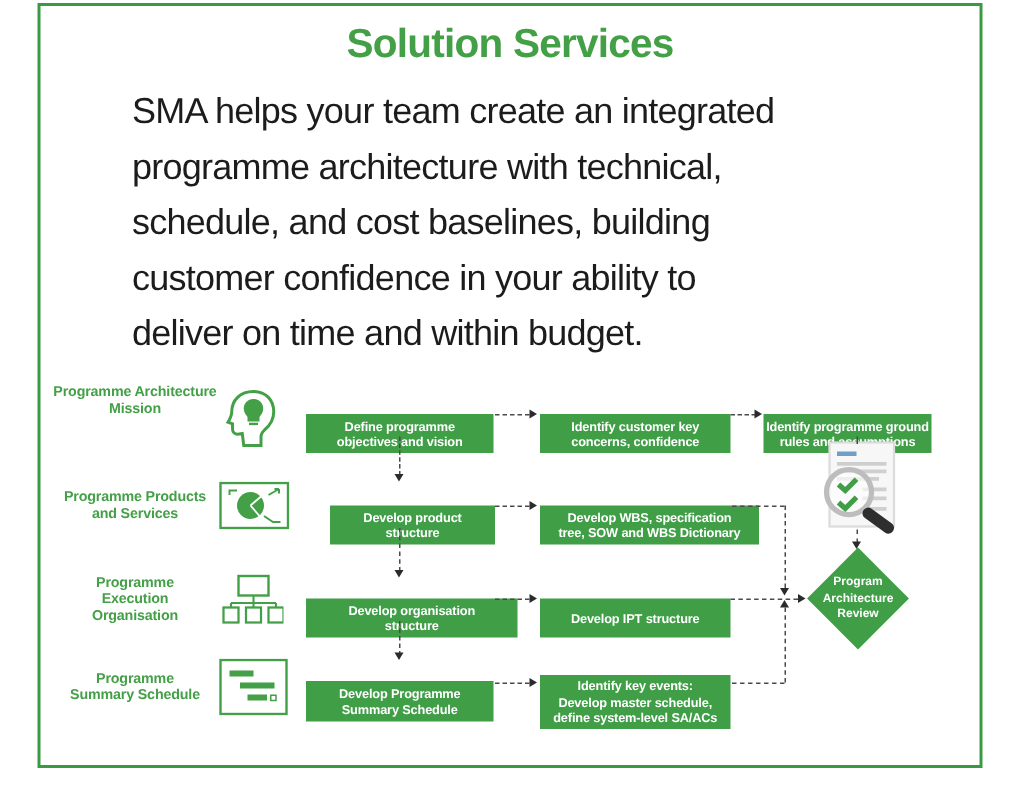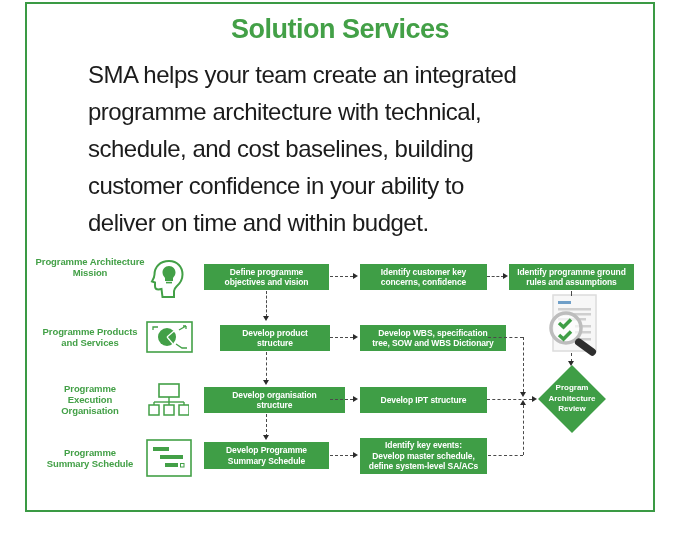--- a/index.html
+++ b/index.html
@@ -23,21 +23,21 @@
   }
   .rlabel {
     position:absolute; left:25px; width:130px; text-align:center;
     color:#43a047; font-weight:bold; font-size:9.5px; line-height:11px;
     white-space:pre-line; letter-spacing:-0.1px;
   }
   .icon { position:absolute; }
   .gbox {
     position:absolute; background:#3f9e46; color:#ffffff; font-weight:bold;
     font-size:8.5px; line-height:10.5px; text-align:center; white-space:pre-line;
-    display:flex; align-items:center; justify-content:center; letter-spacing:-0.1px;
+    display:flex; align-items:center; justify-content:center; letter-spacing:-0.1px;margin-top:12px;
   }
   .hdash { position:absolute; height:0; border-top:1px dashed #4a4a4a; }
   .vdash { position:absolute; width:0; border-left:1px dashed #4a4a4a; }
   .arr-r { position:absolute; width:0; height:0;
     border-top:3.5px solid transparent; border-bottom:3.5px solid transparent;
     border-left:5.5px solid #2b2b2b; }
   .arr-d { position:absolute; width:0; height:0;
     border-left:3.5px solid transparent; border-right:3.5px solid transparent;
     border-top:5.5px solid #2b2b2b; }
   .arr-u { position:absolute; width:0; height:0;
@@ -115,21 +115,21 @@
     <rect x="14" y="16" width="23" height="4" fill="#43a047"></rect>
     <rect x="19" y="24" width="13" height="4" fill="#43a047"></rect>
     <rect x="34.5" y="24.5" width="3.5" height="3.5" fill="none" stroke="#43a047" stroke-width="1"></rect>
   </svg>
 </span>
 
 <div class="gbox" style="left:204px; top:264px; width:125px; height:26px">Define programme
 objectives and vision</div>
 <div class="gbox" style="left:360px; top:264px; width:127px; height:26px">Identify customer key
 concerns, confidence</div>
-<div class="gbox" style="left:509px; top:264px; width:125px; height:26px">Identify programme ground
+<div class="gbox" style="left:509px; top:264px; width:112px; height:26px">Identify programme ground
 rules and assumptions</div>
 
 <div class="gbox" style="left:220px; top:325px; width:110px; height:26px">Develop product
 structure</div>
 <div class="gbox" style="left:360px; top:325px; width:146px; height:26px">Develop WBS, specification
 tree, SOW and WBS Dictionary</div>
 
 <div class="gbox" style="left:204px; top:387px; width:141px; height:26px">Develop organisation
 structure</div>
 <div class="gbox" style="left:360px; top:387px; width:127px; height:26px">Develop IPT structure</div>

